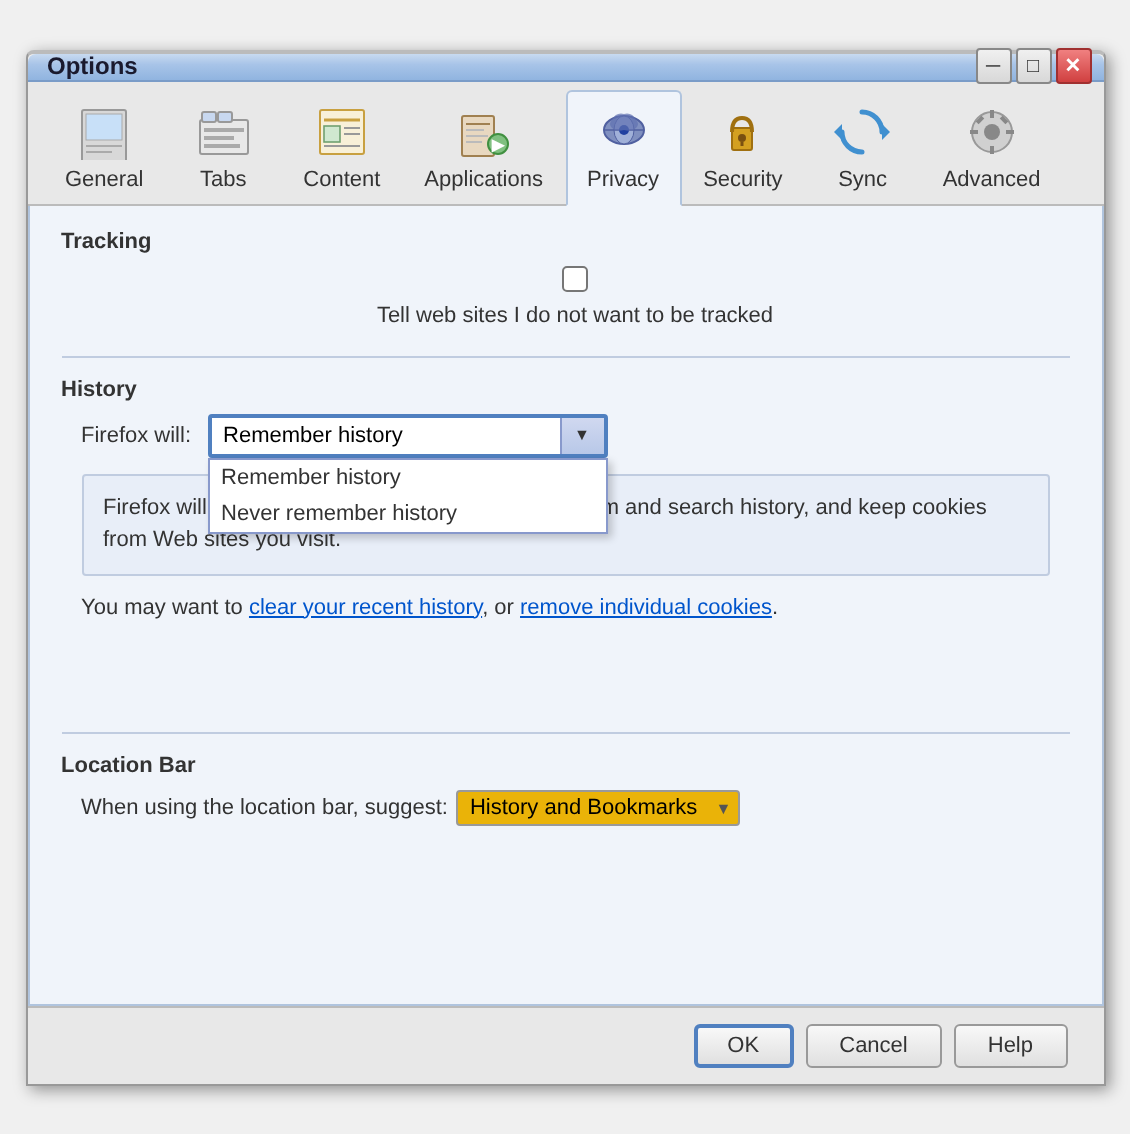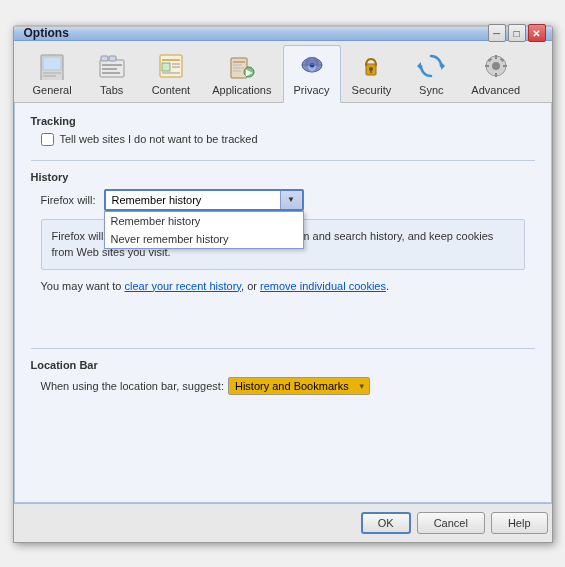--- a/index.html
+++ b/index.html
@@ -116,20 +116,21 @@
       color: #333;
       margin-bottom: 6px;
     }
 
     .checkbox-row {
       display: flex;
       align-items: center;
       gap: 6px;
       margin-left: 10px;
       margin-bottom: 4px;
+      flex-direction: column;
     }
 
     .checkbox-row input[type=checkbox] {
       width: 13px;
       height: 13px;
     }
 
     .checkbox-label {
       font-size: 11px;
       color: #333;
@@ -267,21 +268,21 @@
     .small-dropdown-arrow {
       position: absolute;
       right: 3px;
       font-size: 8px;
       color: #555;
     }
 
     .bottom-bar {
       background: #e8e8e8;
       border-top: 1px solid #bbb;
-      padding: 8px 4px;
+      padding: 8px 18px;
       display: flex;
       justify-content: flex-end;
       gap: 6px;
       align-items: center;
     }
 
     .btn {
       background: linear-gradient(to bottom, #f8f8f8, #e0e0e0);
       border: 1px solid #999;
       border-radius: 3px;

